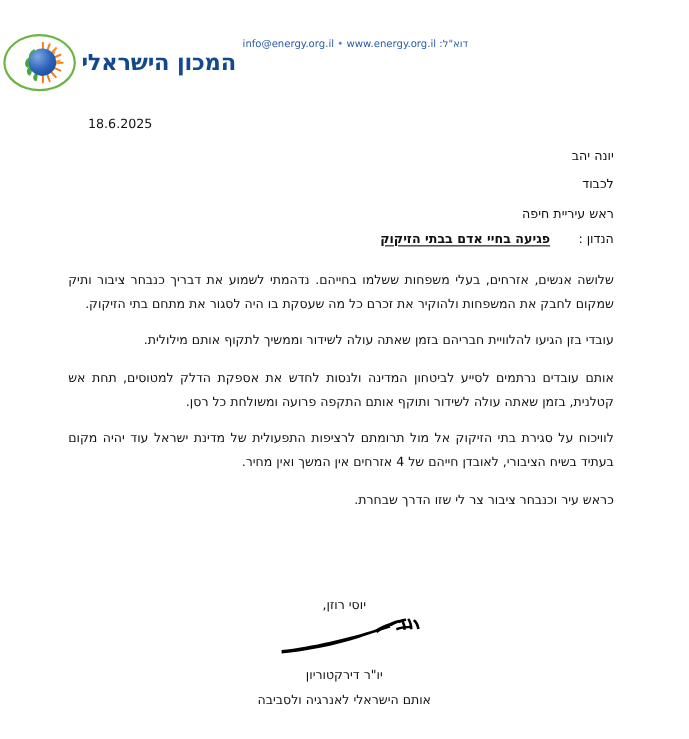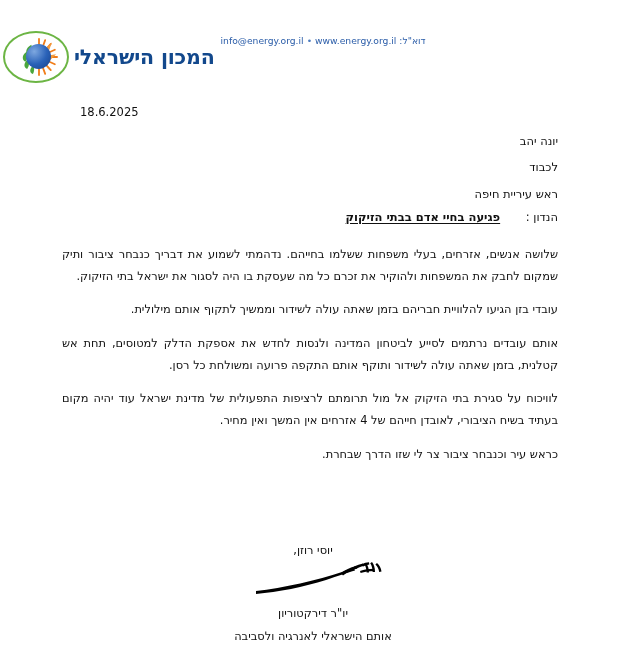--- a/index.html
+++ b/index.html
@@ -239,21 +239,21 @@
     <span>לכבוד</span>
     <span>ראש עיריית חיפה</span>
   </div>
 
   <div class="subject">
     <span class="lbl">הנדון :</span>
     <span class="val">פגיעה בחיי אדם בבתי הזיקוק</span>
   </div>
 
   <div class="body-text">
-    <p>שלושה אנשים, אזרחים, בעלי משפחות ששלמו בחייהם. נדהמתי לשמוע את דבריך כנבחר ציבור ותיק שמקום לחבק את המשפחות ולהוקיר את זכרם כל מה שעסקת בו היה לסגור את ישראל בתי הזיקוק.</p>
+    <p>שלושה אנשים, אזרחים, בעלי משפחות ששלמו בחייהם. נדהמתי לשמוע את דבריך כנבחר ציבור ותיק שמקום לחבק את המשפחות ולהוקיר את זכרם כל מה שעסקת בו היה לסגור את מתחם בתי הזיקוק.</p>
     <p>עובדי בזן הגיעו להלוויית חבריהם בזמן שאתה עולה לשידור וממשיך לתקוף אותם מילולית.</p>
     <p>אותם עובדים נרתמים לסייע לביטחון המדינה ולנסות לחדש את אספקת הדלק למטוסים, תחת אש קטלנית, בזמן שאתה עולה לשידור ותוקף אותם התקפה פרועה ומשולחת כל רסן.</p>
     <p>לוויכוח על סגירת בתי הזיקוק אל מול תרומתם לרציפות התפעולית של מדינת ישראל עוד יהיה מקום בעתיד בשיח הציבורי, לאובדן חייהם של 4 אזרחים אין המשך ואין מחיר.</p>
     <p>כראש עיר וכנבחר ציבור צר לי שזו הדרך שבחרת.</p>
   </div>
 
   <div class="closing">
     <span class="name">יוסי רוזן,</span>
 
     <svg class="signature" viewBox="0 0 150 36">

